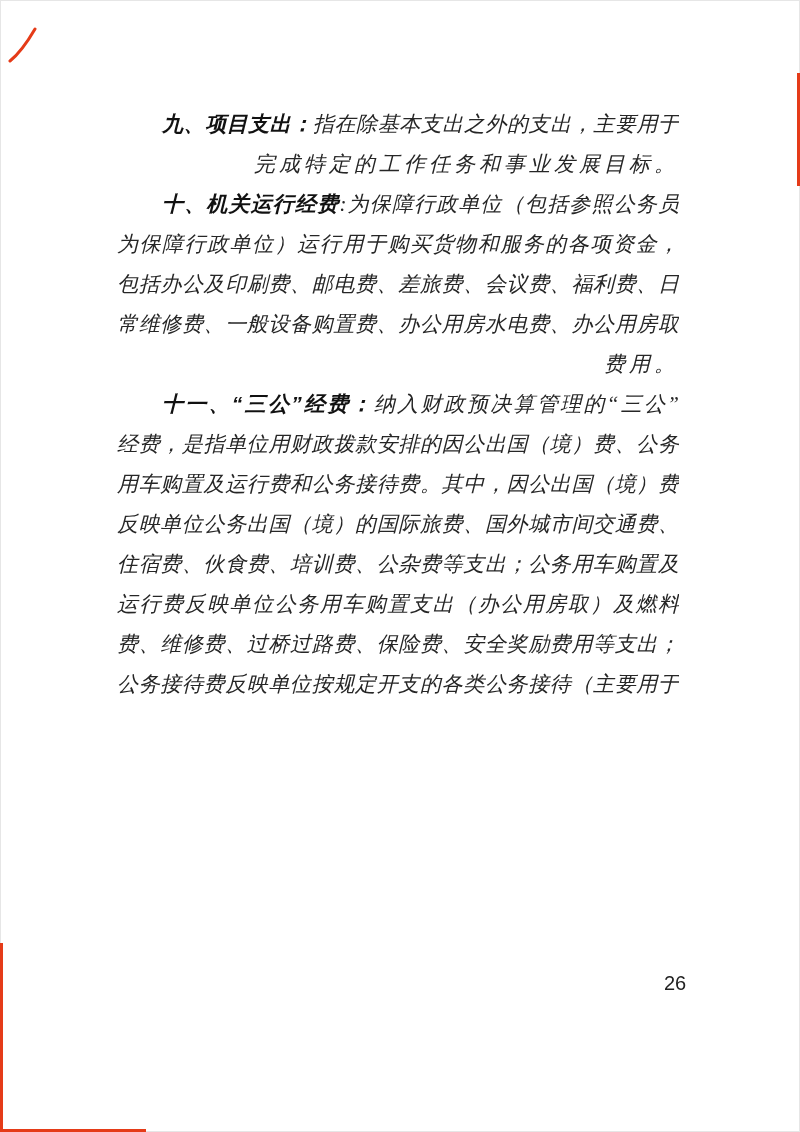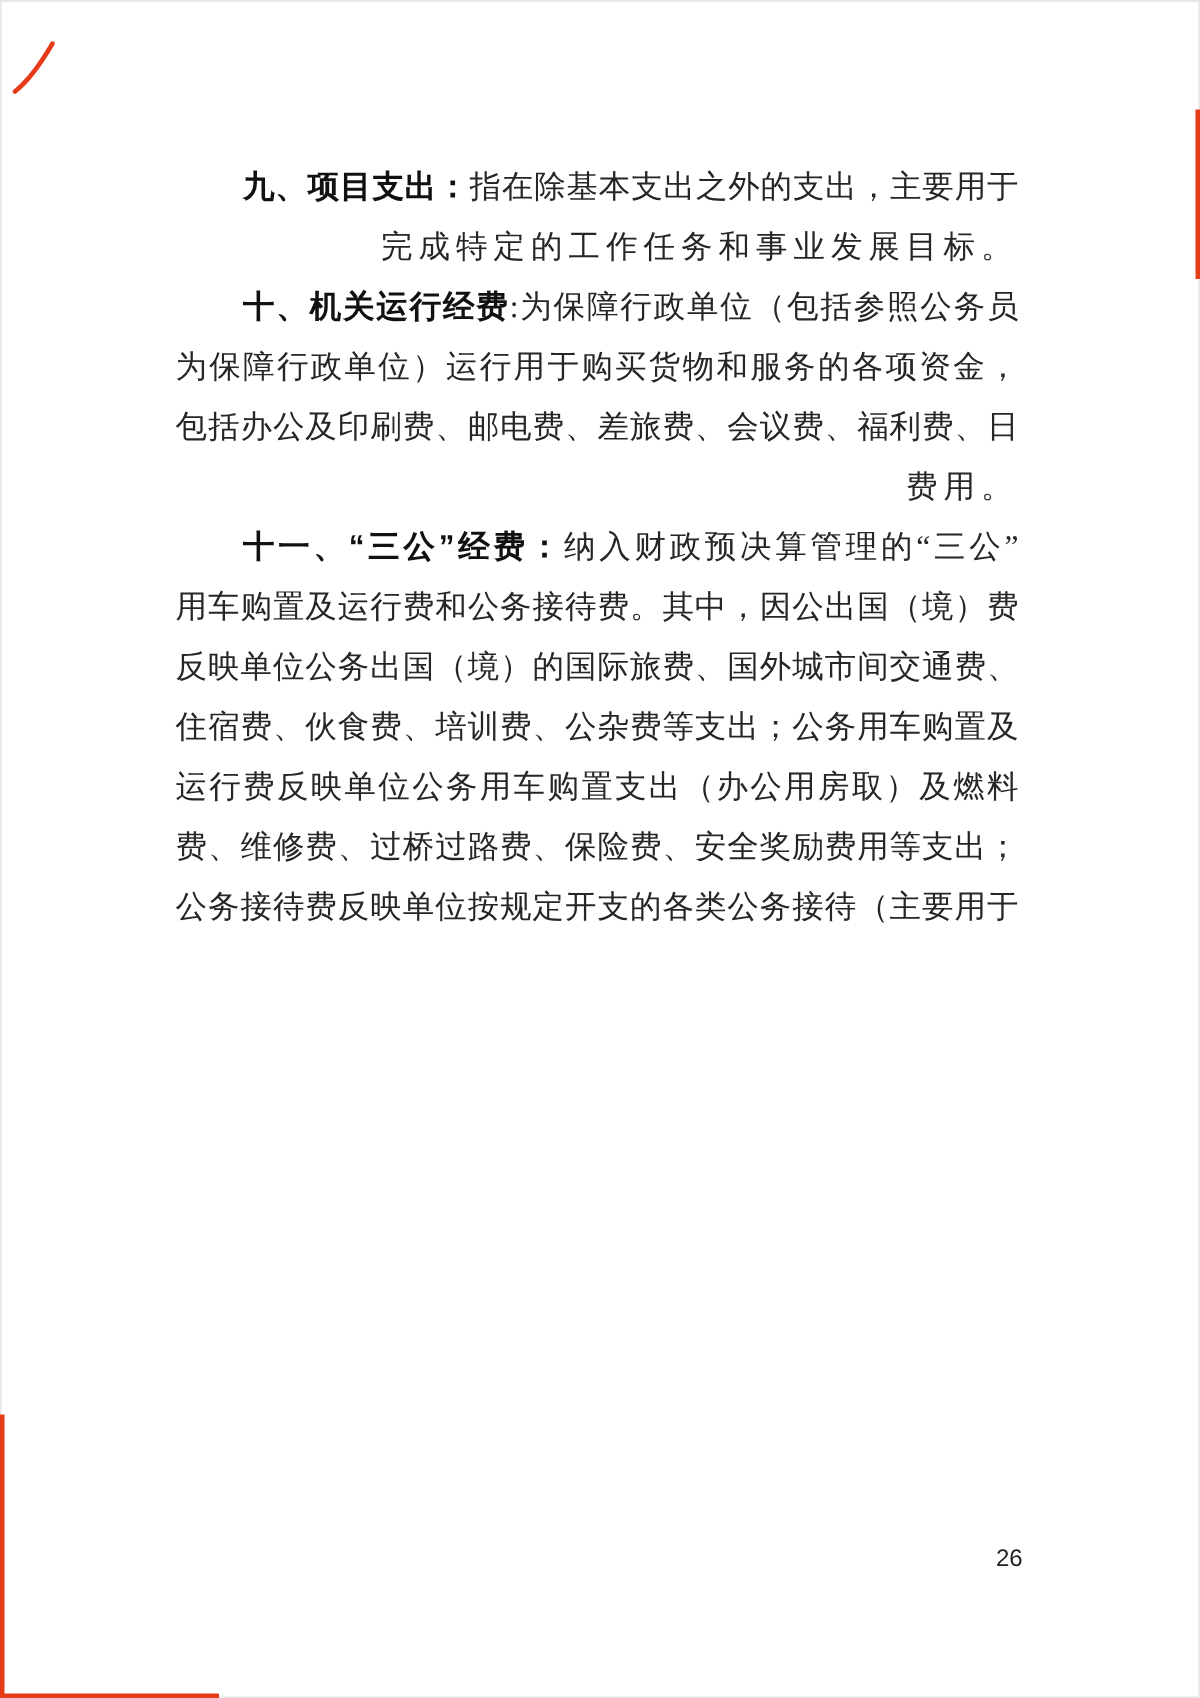--- a/index.html
+++ b/index.html
@@ -19,40 +19,41 @@
     width: 562px;
     color: #262626;
     font-size: 21px;
   }
   .para { margin: 0; padding: 0; }
   .line {
     height: 40px;
     line-height: 40px;
     white-space: nowrap;
     overflow: hidden;
+    font-style: italic;
   }
   .line.j {
     text-align: justify;
     text-align-last: justify;
     text-justify: inter-character;
     white-space: normal;
   }
   .line.last { letter-spacing: 4px; text-align: right; }
   .line.ind { text-indent: 45px; }
   .b {
     font-family: "Liberation Sans", sans-serif;
     font-weight: bold;
     color: #111111;
   }
   .page-number {
     position: absolute;
     left: 664px;
-    top: 1031px;
+    top: 972px;
     font-family: "Liberation Sans", sans-serif;
-    font-size: 16px;
+    font-size: 20px;
     color: #222222;
   }
   .mark { position: absolute; background: var(--red, #e53b18); }
   .mark-right-edge { right: 0; top: 73px; width: 3px; height: 113px; }
   .mark-left-edge { left: 0; top: 943px; width: 3px; height: 189px; }
   .mark-bottom-edge { left: 0; bottom: 0; width: 146px; height: 3px; }
   .mark-stroke { position: absolute; left: 8px; top: 27px; width: 30px; height: 36px; }
 </style>
 </head>
 <body>
@@ -68,24 +69,26 @@
 
   <div class="text-block">
       <div class="para">
         <div class="line j ind"><span class="b">九、项目支出：</span><span>指在除基本支出之外的支出，主要用于</span></div>
         <div class="line last"><span>完成特定的工作任务和事业发展目标。</span></div>
       </div>
       <div class="para">
         <div class="line j ind"><span class="b">十、机关运行经费</span><span>:为保障行政单位（包括参照公务员</span></div>
         <div class="line j"><span>为保障行政单位）运行用于购买货物和服务的各项资金，</span></div>
         <div class="line j"><span>包括办公及印刷费、邮电费、差旅费、会议费、福利费、日</span></div>
+        <div class="line j"><span>常维修费、一般设备购置费、办公用房水电费、办公用房取</span></div>
         <div class="line last"><span>费用。</span></div>
       </div>
       <div class="para">
         <div class="line j ind"><span class="b">十一、“三公”经费：</span><span>纳入财政预决算管理的“三公”</span></div>
+        <div class="line j"><span>经费，是指单位用财政拨款安排的因公出国（境）费、公务</span></div>
         <div class="line j"><span>用车购置及运行费和公务接待费。其中，因公出国（境）费</span></div>
         <div class="line j"><span>反映单位公务出国（境）的国际旅费、国外城市间交通费、</span></div>
         <div class="line j"><span>住宿费、伙食费、培训费、公杂费等支出；公务用车购置及</span></div>
         <div class="line j"><span>运行费反映单位公务用车购置支出（办公用房取）及燃料</span></div>
         <div class="line j"><span>费、维修费、过桥过路费、保险费、安全奖励费用等支出；</span></div>
         <div class="line j"><span>公务接待费反映单位按规定开支的各类公务接待（主要用于</span></div>
       </div>
     </div>
 
   <div class="page-number">26</div>

